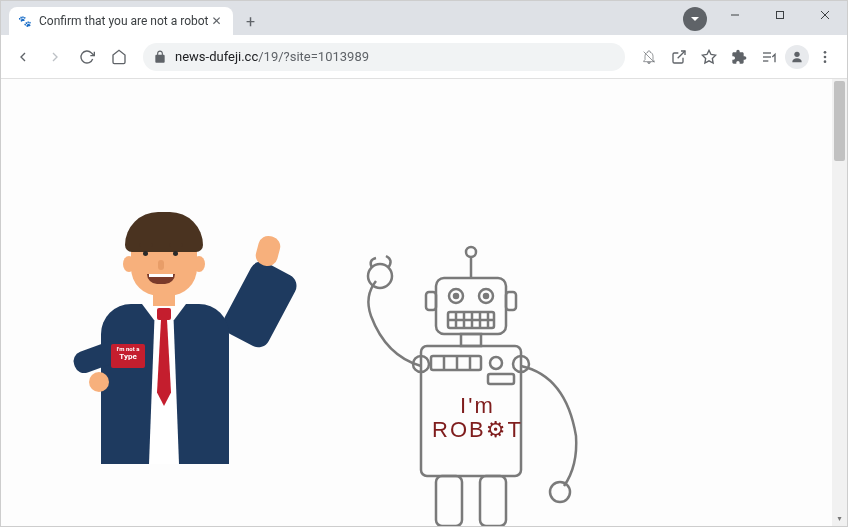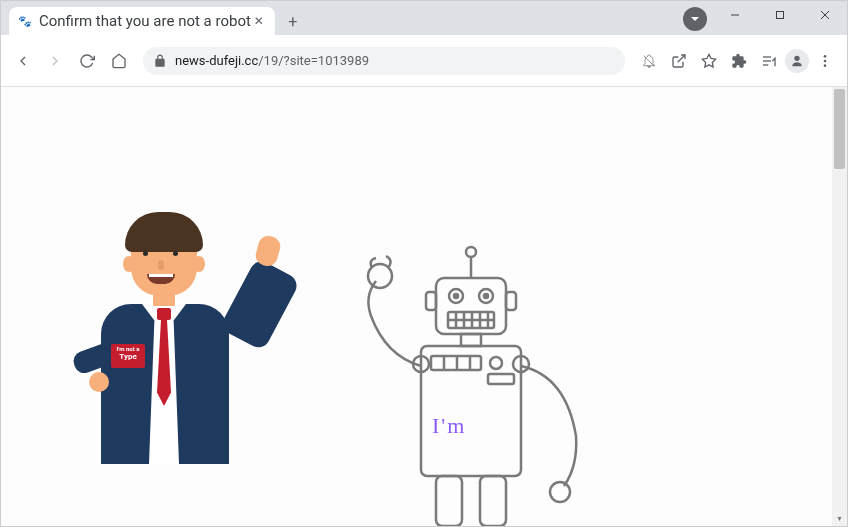--- a/index.html
+++ b/index.html
@@ -46,21 +46,21 @@
       display: flex;
       align-items: center;
       justify-content: center;
       font-size: 11px;
     }
     .tab-title {
       flex: 1;
       white-space: nowrap;
       overflow: hidden;
       text-overflow: ellipsis;
-      font-size: 15px;
+      font-size: 12px;
       text-align: center;
     }
     .tab-close {
       width: 16px;
       height: 16px;
       display: flex;
       align-items: center;
       justify-content: center;
       color: #5f6368;
       font-size: 12px;
@@ -103,21 +103,21 @@
       height: 24px;
       background: #5f6368;
       border-radius: 50%;
       display: flex;
       align-items: center;
       justify-content: center;
     }
     .incognito-ind svg { width: 10px; height: 10px; fill: #fff; }
 
     .toolbar {
-      height: 52px;
+      height: 44px;
       background: #fff;
       display: flex;
       align-items: center;
       padding: 0 8px;
       gap: 4px;
       border-bottom: 1px solid #e0e0e0;
     }
     .nav-btn {
       width: 28px;
       height: 28px;
@@ -362,27 +362,26 @@
       background: #f7b07c;
       border-radius: 10px;
     }
 
     
     .robot svg { width: 100%; height: 100%; }
     .robot-label {
       position: absolute;
       left: 116px;
       top: 158px;
-      font-family: Liberation Serif, serif;
+      font-family: Liberation Sans, sans-serif;
       font-size: 22px;
-      color: #8b5cf6;
+      color: #7f1d1d;
       line-height: 1.1;
       letter-spacing: 2px;
       text-align: center;
-      margin-top: 20px;
     }
   </style>
 </head>
 <body>
 
 <div class="window">
   <div class="titlebar">
     <div class="tab">
       <span class="tab-favicon">🐾</span>
       <span class="tab-title">Confirm that you are not a robot</span>
@@ -567,21 +566,21 @@
           <circle cx="244" cy="256" r="10"></circle>
 
           <circle cx="105" cy="128" r="8"></circle>
           <circle cx="205" cy="128" r="8"></circle>
 
           <rect x="120" y="240" width="26" height="50" rx="6"></rect>
           <rect x="164" y="240" width="26" height="50" rx="6"></rect>
         </g>
       </svg>
       <div class="robot-label">
-        <span>I'm</span><br>
+        <span>I'm</span><br><span>ROB⚙T</span>
       </div>
     </div>
 
     <div class="scrollbar">
       <div class="scroll-thumb"></div>
       <div class="scroll-arrow-down">▾</div>
     </div>
   </div>
 </div>
 

